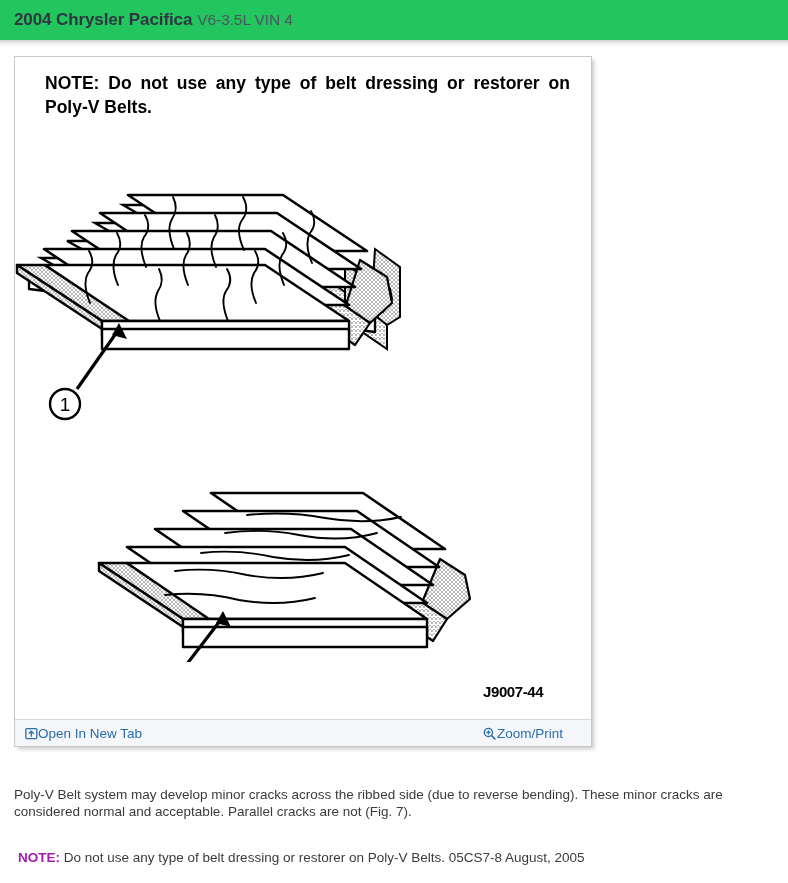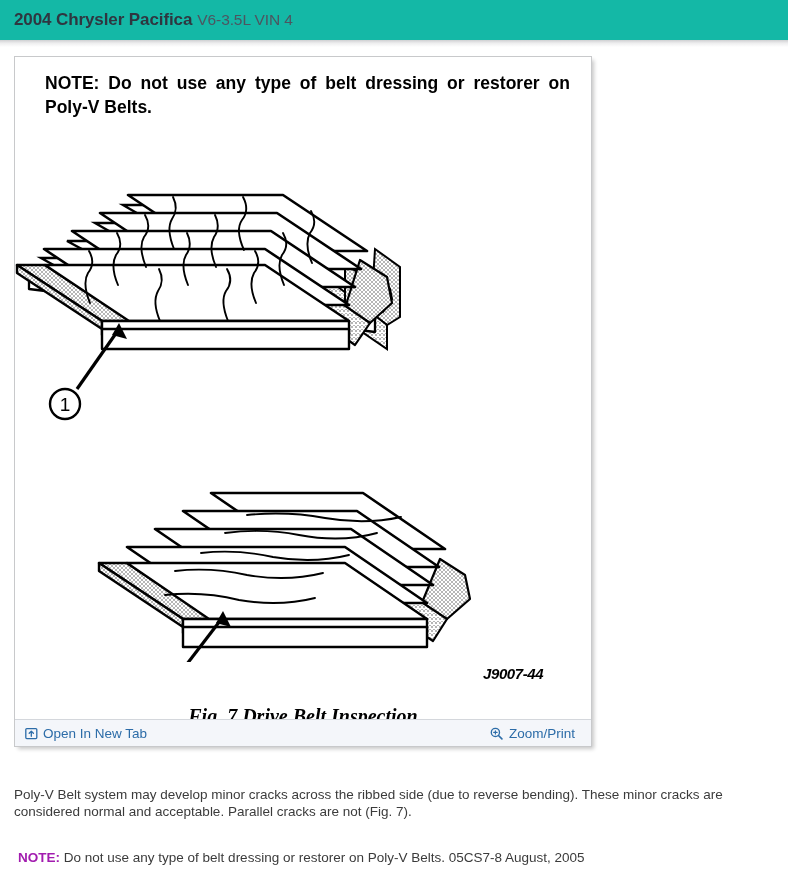--- a/index.html
+++ b/index.html
@@ -15,21 +15,21 @@
     overflow: hidden;
     position: relative;
   }
 
   
   .header {
     position: absolute;
     left: 0; top: 0;
     width: 788px;
     height: 40px;
-    background: #14b8a6;
+    background: #22c55e;
     box-sizing: border-box;
     display: flex;
     align-items: center;
   }
   .header-shadow {
     position: absolute;
     left: 0; top: 40px;
     width: 788px;
     height: 7px;
     background: linear-gradient(to bottom, #cfd0d2 0%, #eeeeef 45%, #ffffff 100%);
@@ -91,25 +91,24 @@
     left: 0;
     top: 60px;
     width: 576px;
     height: 545px;
   }
   .drawing svg { display: block; }
 
   .fig-code {
     position: absolute;
     left: 468px;
-    top: 608px;
+    top: 626px;
     font-family: "Liberation Sans", sans-serif;
     font-size: 15px;
     font-weight: bold;
-    font-style: italic;
     letter-spacing: -0.4px;
     color: #000;
   }
 
   .fig-caption {
     position: absolute;
     left: 0;
     top: 648px;
     width: 576px;
     text-align: center;
@@ -130,29 +129,28 @@
     background: #f4f6fa;
     border-top: 1px solid #d4d7dc;
     box-sizing: border-box;
     display: flex;
     align-items: center;
     justify-content: space-between;
   }
   .tb-link {
     display: flex;
     align-items: center;
-    gap: 5px;
     color: #2c6ca8;
     font-size: 13.5px;
     cursor: pointer;
     text-decoration: none;
     white-space: nowrap;
   }
   .tb-left { padding-left: 9px; }
-  .tb-right { padding-right: 16px; justify-content: flex-end; }
+  .tb-right { padding-right: 28px; justify-content: flex-end; }
   .tb-icon {
     display: inline-flex;
     align-items: center;
     justify-content: center;
     width: 14px;
     height: 14px;
     flex: none;
   }
 
   
@@ -313,21 +311,20 @@
         <g stroke="#000" fill="none">
           <path d="M162,560 L208,500" stroke="#000" stroke-width="3.2"></path>
           <polygon points="208,494 216,510 201,506" fill="#000" stroke="none"></polygon>
           <circle cx="150" cy="575" r="15" fill="#ffffff" stroke="#000" stroke-width="2.4"></circle>
           <text x="150" y="582" text-anchor="middle" font-family="'Liberation Sans', sans-serif" font-size="19" fill="#000" stroke="none">2</text>
         </g>
       </svg>
     </div>
 
     <div class="fig-code">J9007-44</div>
-    <div class="fig-caption">Fig. 7 Drive Belt Inspection</div>
 
   </div>
 
   <div class="fig-toolbar">
     <a class="tb-link tb-left">
       <span class="tb-icon">
         <svg width="13" height="13" viewBox="0 0 13 13">
           <rect x="0.8" y="1.6" width="11" height="10" rx="1" fill="none" stroke="#2c6ca8" stroke-width="1.3"></rect>
           <path d="M6.3,9.3 L6.3,4.4 M6.3,4.1 L4.2,6.2 M6.3,4.1 L8.4,6.2" stroke="#2c6ca8" stroke-width="1.3" fill="none" stroke-linecap="round"></path>
         </svg>

